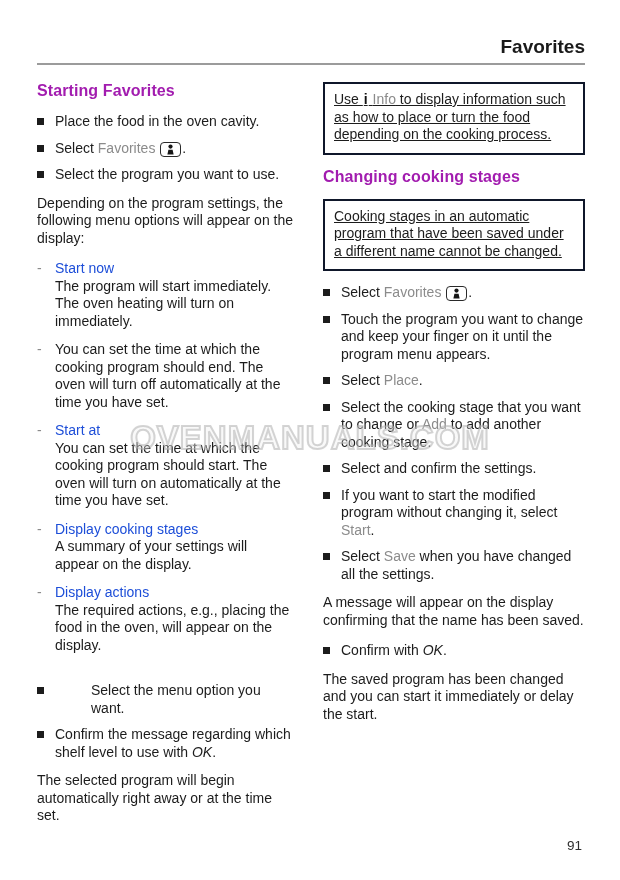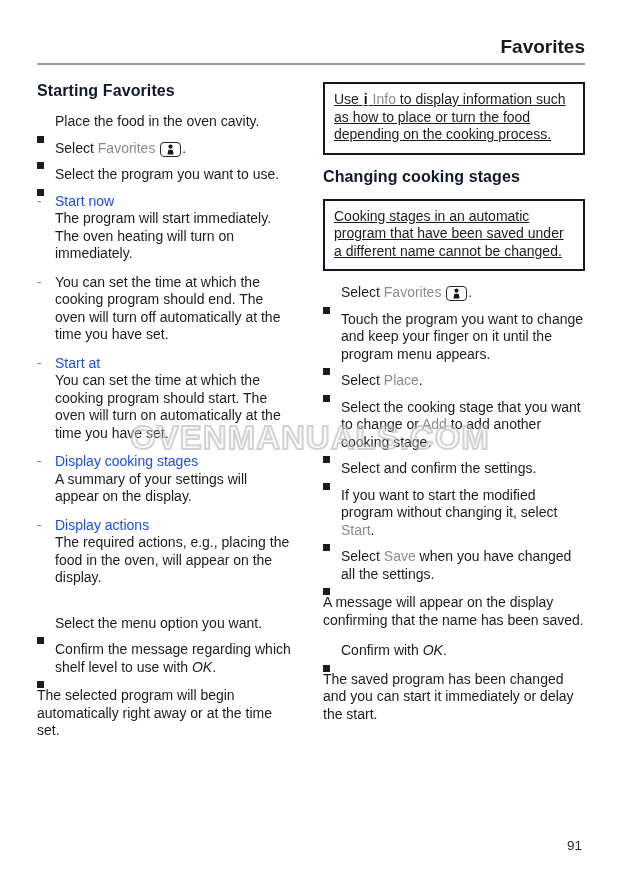--- a/index.html
+++ b/index.html
@@ -18,26 +18,26 @@
     position:absolute; top:63px; left:37px; width:548px; height:0;
     border-top:2px solid #9b9b9b;
   }
   .columns {
     position:absolute; top:82px; left:37px; width:548px;
     display:flex; gap:29px;
   }
   .col-left { width:257px; }
   .col-right { width:262px; }
   h2.section-heading {
-    font-size:16px; font-weight:bold; color:#0f172a;
+    font-size:16px; font-weight:bold; color:#a21caf;
     margin:0 0 13px 0; letter-spacing:0.1px;
   }
   .body-text, p.para { font-size:14px; line-height:17.5px; color:#1c1c1c; }
   p.para { margin:11px 0 13px 0; }
-  .bullet { display:flex; margin-bottom:9px;align-items:flex-end; }
+  .bullet { display:flex; margin-bottom:9px; }
   .bullet .sq {
     flex:0 0 18px; position:relative;
   }
   .bullet .sq::after {
     content:""; position:absolute; left:0; top:5px; width:7px; height:7px; background:#1c1c1c;
   }
   .bullet .btext { flex:1; font-size:14px; line-height:17.5px; }
   .gray { color:#8b8b8b; }
   .em { font-style:italic; }
   .dash-item { display:flex; margin-bottom:11px; }
@@ -95,20 +95,21 @@
               </svg>
             </span><span>.</span>
         </div>
       </div>
 
       <div class="bullet">
         <span class="sq"></span>
         <div class="btext">Select the program you want to use.</div>
       </div>
 
+      <p class="para">Depending on the program settings, the following menu options will appear on the display:</p>
 
       <div class="dash-item">
         <span class="dash">-</span>
         <div class="dtext">
           <div class="dlabel">Start now</div>
           <div>The program will start immediately. The oven heating will turn on immediately.</div>
         </div>
       </div>
       <div class="dash-item">
         <span class="dash">-</span>
@@ -131,21 +132,21 @@
         </div>
       </div>
       <div class="dash-item">
         <span class="dash">-</span>
         <div class="dtext">
           <div class="dlabel">Display actions</div>
           <div>The required actions, e.g., placing the food in the oven, will appear on the display.</div>
         </div>
       </div>
 
-      <div class="bullet" style="margin-top:28px;">
+      <div class="bullet" style="margin-top:28px;gap:36px;">
         <span class="sq"></span>
         <div class="btext">Select the menu option you want.</div>
       </div>
 
       <div class="bullet">
         <span class="sq"></span>
         <div class="btext">
           <span>Confirm the message regarding which shelf level to use with </span><span class="em">OK</span><span>.</span>
         </div>
       </div>

